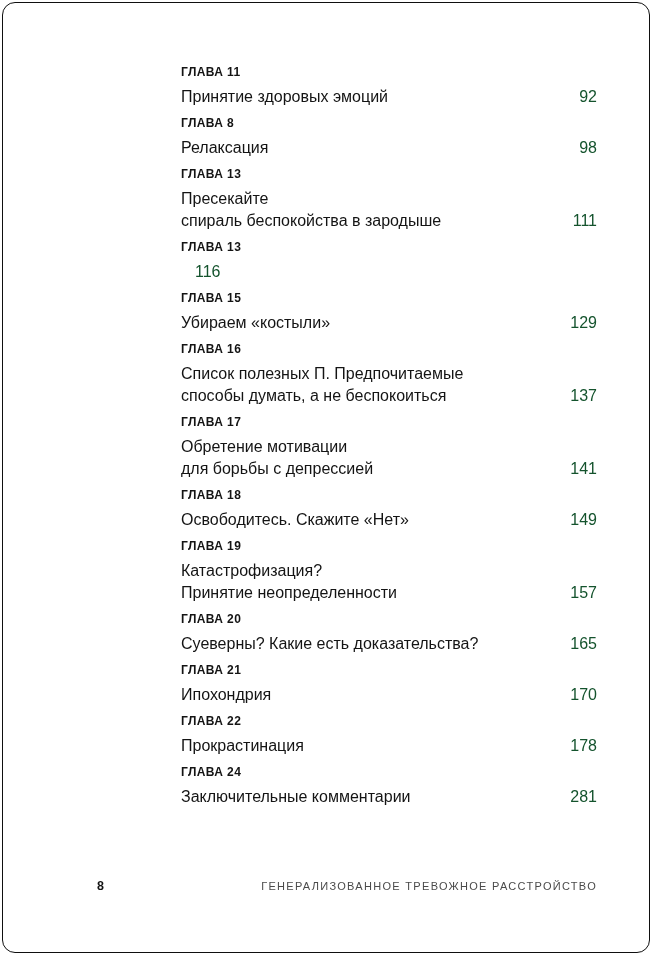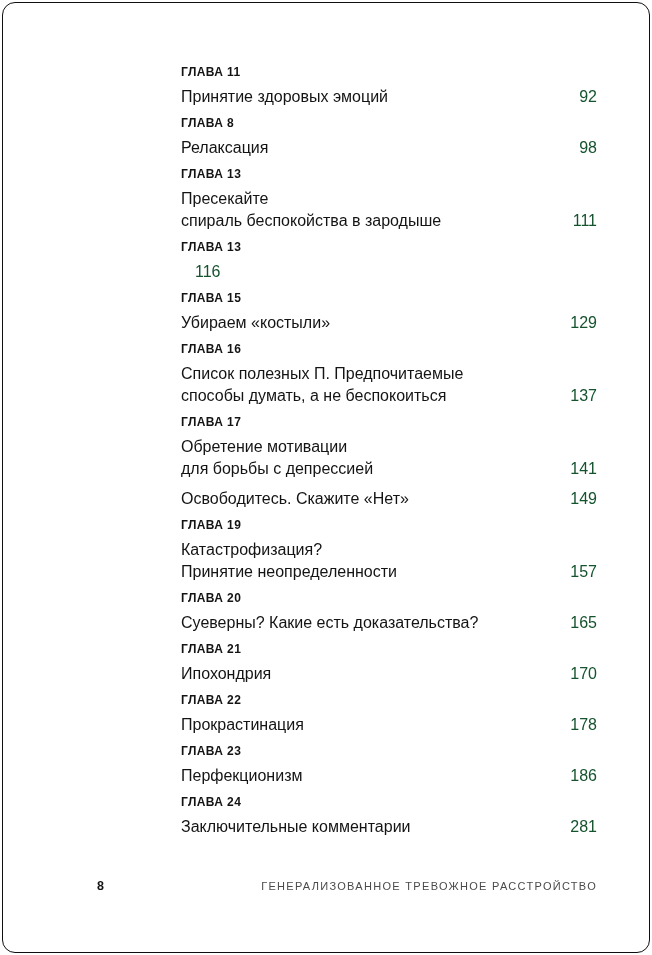--- a/index.html
+++ b/index.html
@@ -135,20 +135,21 @@
   <div class="toc-entry">
     <div class="chapter-label">ГЛАВА 17</div>
     <div class="entry-row">
       <div class="entry-title">Обретение мотивации
 для борьбы с депрессией</div>
       <div class="entry-page">141</div>
     </div>
   </div>
 
   <div class="toc-entry">
+    <div class="chapter-label">ГЛАВА 18</div>
     <div class="entry-row">
       <div class="entry-title">Освободитесь. Скажите «Нет»</div>
       <div class="entry-page">149</div>
     </div>
   </div>
 
   <div class="toc-entry">
     <div class="chapter-label">ГЛАВА 19</div>
     <div class="entry-row">
       <div class="entry-title">Катастрофизация?
@@ -174,27 +175,20 @@
   </div>
 
   <div class="toc-entry">
     <div class="chapter-label">ГЛАВА 22</div>
     <div class="entry-row">
       <div class="entry-title">Прокрастинация</div>
       <div class="entry-page">178</div>
     </div>
   </div>
 
-  <div class="toc-entry">
-    <div class="chapter-label">ГЛАВА 23</div>
-    <div class="entry-row">
-      <div class="entry-title">Перфекционизм</div>
-      <div class="entry-page">186</div>
-    </div>
-  </div>
 
   <div class="toc-entry">
     <div class="chapter-label">ГЛАВА 24</div>
     <div class="entry-row">
       <div class="entry-title">Заключительные комментарии</div>
       <div class="entry-page">281</div>
     </div>
   </div>
 </div>
 

